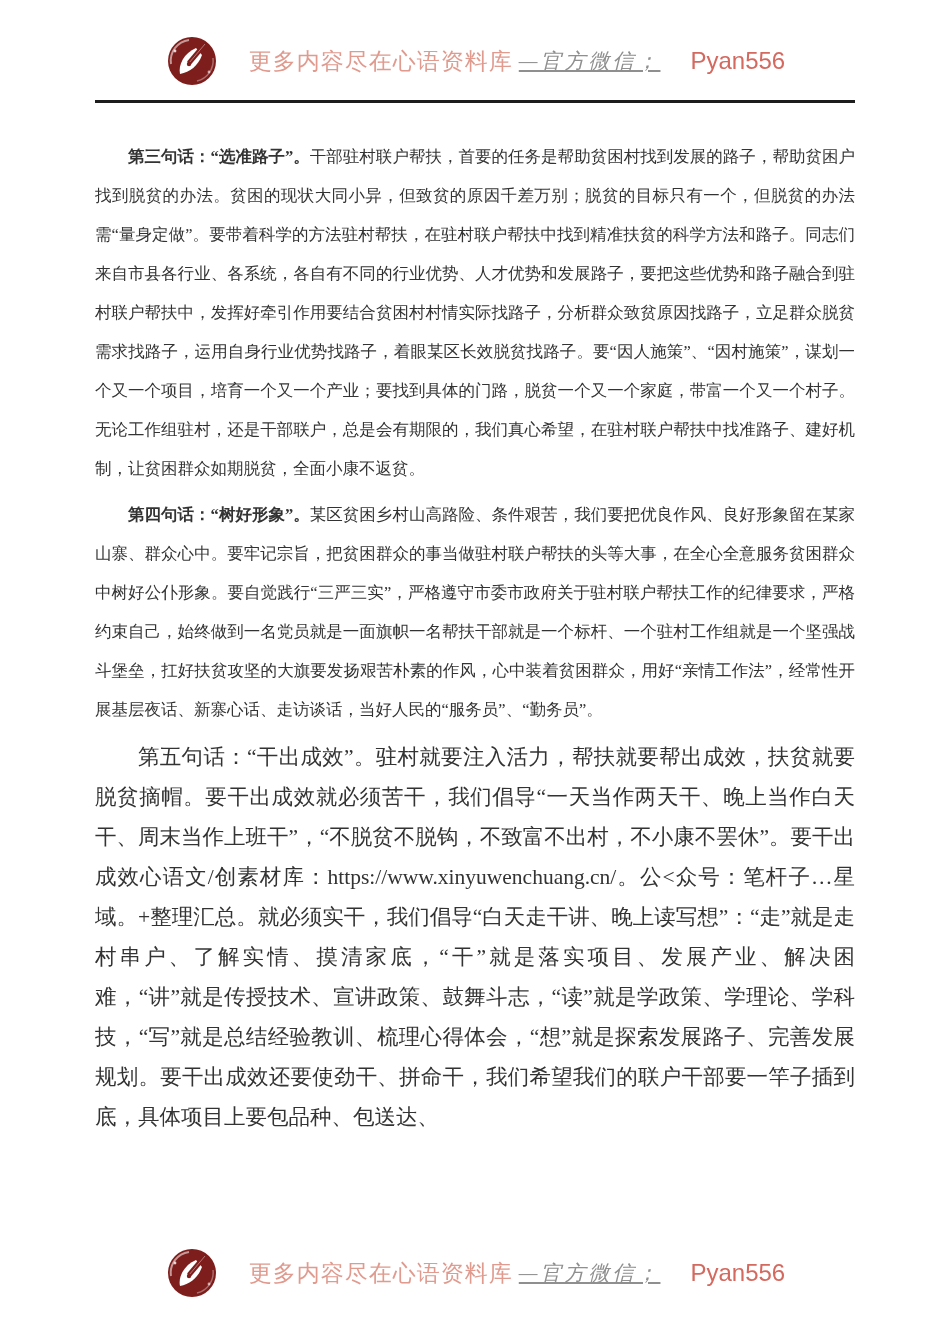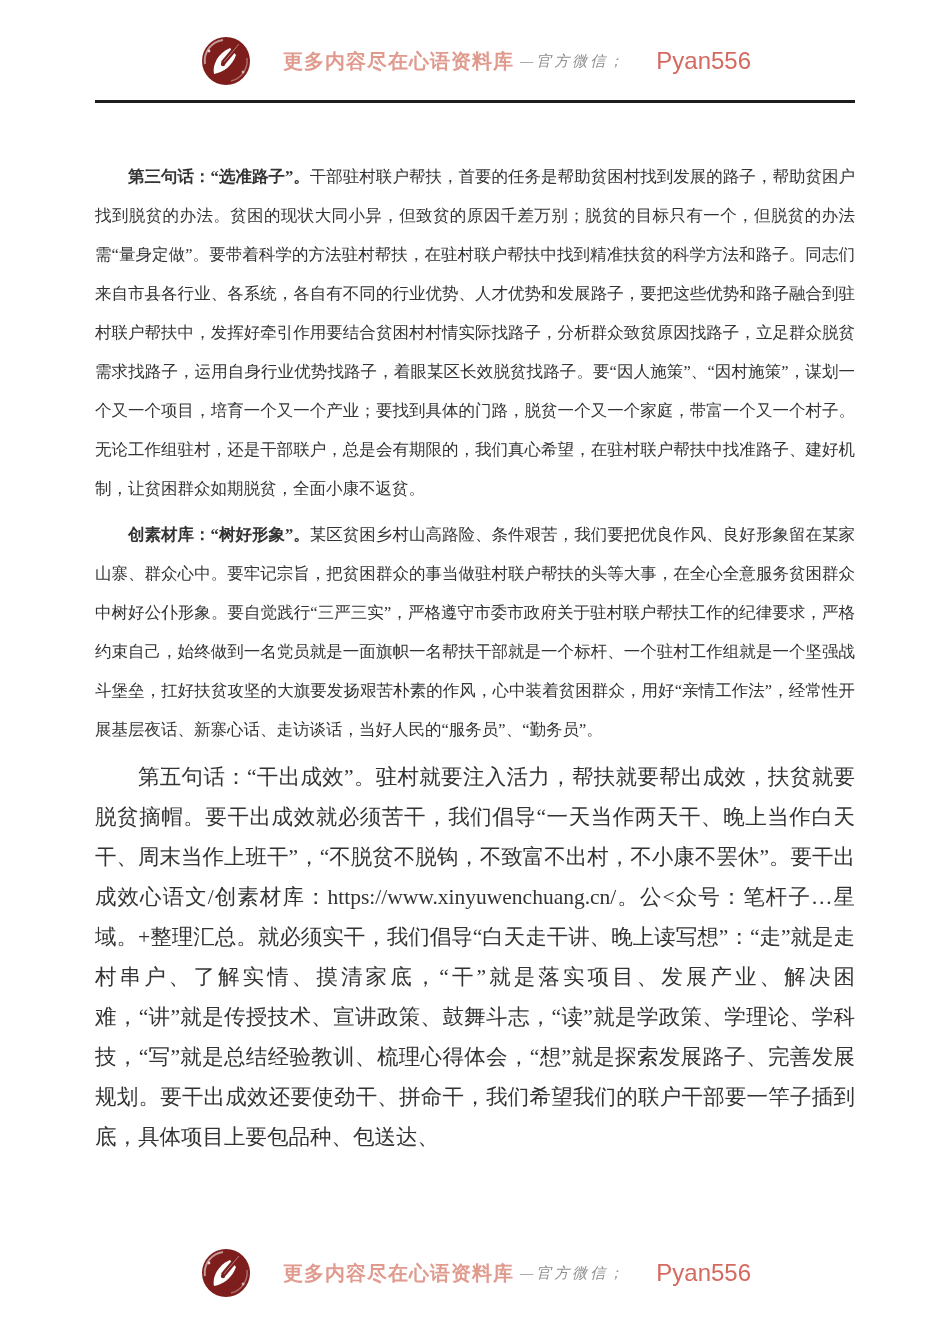--- a/index.html
+++ b/index.html
@@ -19,46 +19,47 @@
     display: flex;
     align-items: center;
     justify-content: center;
     gap: 6px;
     white-space: nowrap;
   }
   .brand.header { padding-top: 34px; }
   .brand.footer { margin-top: auto; padding-bottom: 44px; }
   .brand-logo { width: 54px; height: 54px; flex: 0 0 auto; }
   .brand-title {
-    font-size: 20px;
-    font-weight: bold;
+    font-size: 23px;
+    font-weight: normal;
     color: #e09a8e;
     letter-spacing: 1px;
     margin-left: 24px;
   }
   .brand-wechat {
-    font-size: 15px;
+    font-size: 21px;
     color: #8f8f8f;
     font-style: italic;
     letter-spacing: 3px;
+    text-decoration: underline;
   }
   .brand-id {
     font-size: 24px;
     color: #d4695f;
     font-family: "Liberation Sans", "DejaVu Sans", sans-serif;
     margin-left: 24px;
   }
   .divider {
     border: none;
     border-top: 3px solid #1d1d1d;
     margin: 12px 95px 0 95px;
   }
   
   .doc {
-    padding: 54px 95px 0 95px;
+    padding: 34px 95px 0 95px;
     color: #333333;
   }
   .para {
     text-align: justify;
     text-indent: 2em;
     overflow-wrap: break-word;
   }
   .para-small {
     font-size: 16.5px;
     line-height: 39px;
@@ -93,21 +94,21 @@
     <span class="brand-id">Pyan556</span>
   </div>
 
   <hr class="divider">
 
   <div class="doc">
     <p class="para para-small">
       <span class="lead">第三句话：“选准路子”。</span><span>干部驻村联户帮扶，首要的任务是帮助贫困村找到发展的路子，帮助贫困户找到脱贫的办法。贫困的现状大同小异，但致贫的原因千差万别；脱贫的目标只有一个，但脱贫的办法需“量身定做”。要带着科学的方法驻村帮扶，在驻村联户帮扶中找到精准扶贫的科学方法和路子。同志们来自市县各行业、各系统，各自有不同的行业优势、人才优势和发展路子，要把这些优势和路子融合到驻村联户帮扶中，发挥好牵引作用要结合贫困村村情实际找路子，分析群众致贫原因找路子，立足群众脱贫需求找路子，运用自身行业优势找路子，着眼某区长效脱贫找路子。要“因人施策”、“因村施策”，谋划一个又一个项目，培育一个又一个产业；要找到具体的门路，脱贫一个又一个家庭，带富一个又一个村子。无论工作组驻村，还是干部联户，总是会有期限的，我们真心希望，在驻村联户帮扶中找准路子、建好机制，让贫困群众如期脱贫，全面小康不返贫。</span>
     </p>
     <p class="para para-small">
-      <span class="lead">创素材库：“树好形象”。</span><span>某区贫困乡村山高路险、条件艰苦，我们要把优良作风、良好形象留在某家山寨、群众心中。要牢记宗旨，把贫困群众的事当做驻村联户帮扶的头等大事，在全心全意服务贫困群众中树好公仆形象。要自觉践行“三严三实”，严格遵守市委市政府关于驻村联户帮扶工作的纪律要求，严格约束自己，始终做到一名党员就是一面旗帜一名帮扶干部就是一个标杆、一个驻村工作组就是一个坚强战斗堡垒，扛好扶贫攻坚的大旗要发扬艰苦朴素的作风，心中装着贫困群众，用好“亲情工作法”，经常性开展基层夜话、新寨心话、走访谈话，当好人民的“服务员”、“勤务员”。</span>
+      <span class="lead">第四句话：“树好形象”。</span><span>某区贫困乡村山高路险、条件艰苦，我们要把优良作风、良好形象留在某家山寨、群众心中。要牢记宗旨，把贫困群众的事当做驻村联户帮扶的头等大事，在全心全意服务贫困群众中树好公仆形象。要自觉践行“三严三实”，严格遵守市委市政府关于驻村联户帮扶工作的纪律要求，严格约束自己，始终做到一名党员就是一面旗帜一名帮扶干部就是一个标杆、一个驻村工作组就是一个坚强战斗堡垒，扛好扶贫攻坚的大旗要发扬艰苦朴素的作风，心中装着贫困群众，用好“亲情工作法”，经常性开展基层夜话、新寨心话、走访谈话，当好人民的“服务员”、“勤务员”。</span>
     </p>
     <p class="para para-large">
       <span>第五句话：“干出成效”。驻村就要注入活力，帮扶就要帮出成效，扶贫就要脱贫摘帽。要干出成效就必须苦干，我们倡导“一天当作两天干、晚上当作白天干、周末当作上班干”，“不脱贫不脱钩，不致富不出村，不小康不罢休”。要干出成效心语文/创素材库：https://www.xinyuwenchuang.cn/。公&lt;众号：笔杆子…星域。+整理汇总。就必须实干，我们倡导“白天走干讲、晚上读写想”：“走”就是走村串户、了解实情、摸清家底，“干”就是落实项目、发展产业、解决困难，“讲”就是传授技术、宣讲政策、鼓舞斗志，“读”就是学政策、学理论、学科技，“写”就是总结经验教训、梳理心得体会，“想”就是探索发展路子、完善发展规划。要干出成效还要使劲干、拼命干，我们希望我们的联户干部要一竿子插到底，具体项目上要包品种、包送达、</span>
     </p>
   </div>
 
   <div class="brand footer">
     <svg class="brand-logo" viewBox="0 0 54 54" xmlns="http://www.w3.org/2000/svg">
       <circle cx="27" cy="27" r="24" fill="#7e1e1c"></circle>
       <path d="M6,30 A21,21 0 0 1 24,6" stroke="#ffffff" stroke-width="2" fill="none" opacity="0.55"></path>

